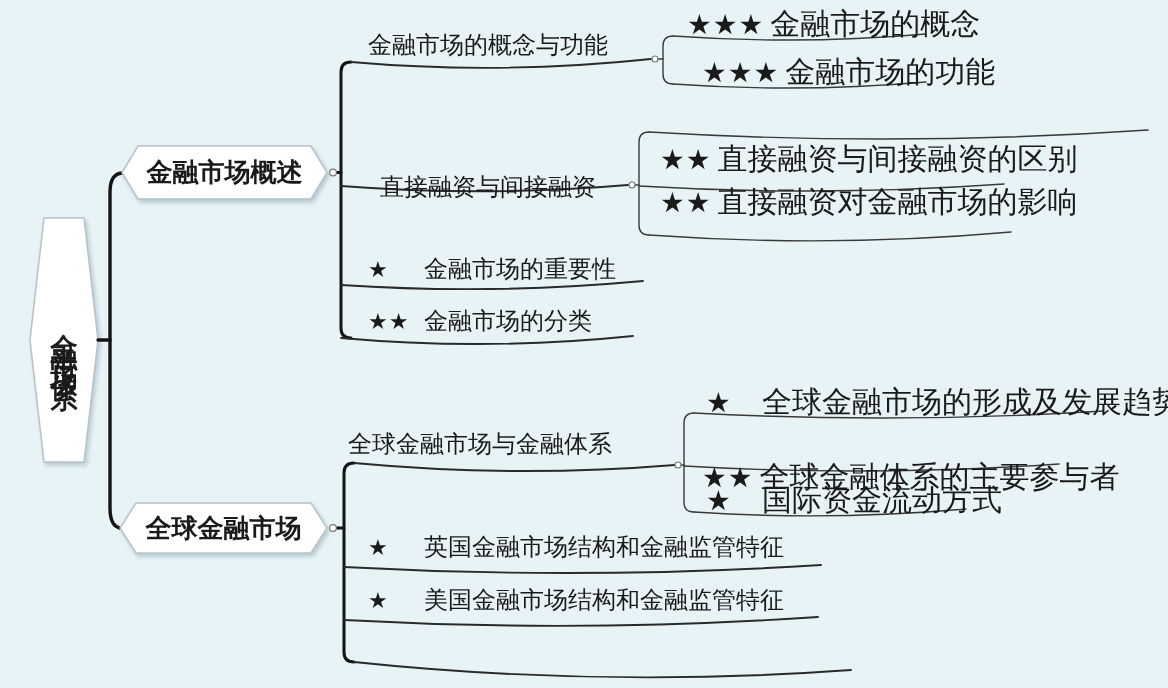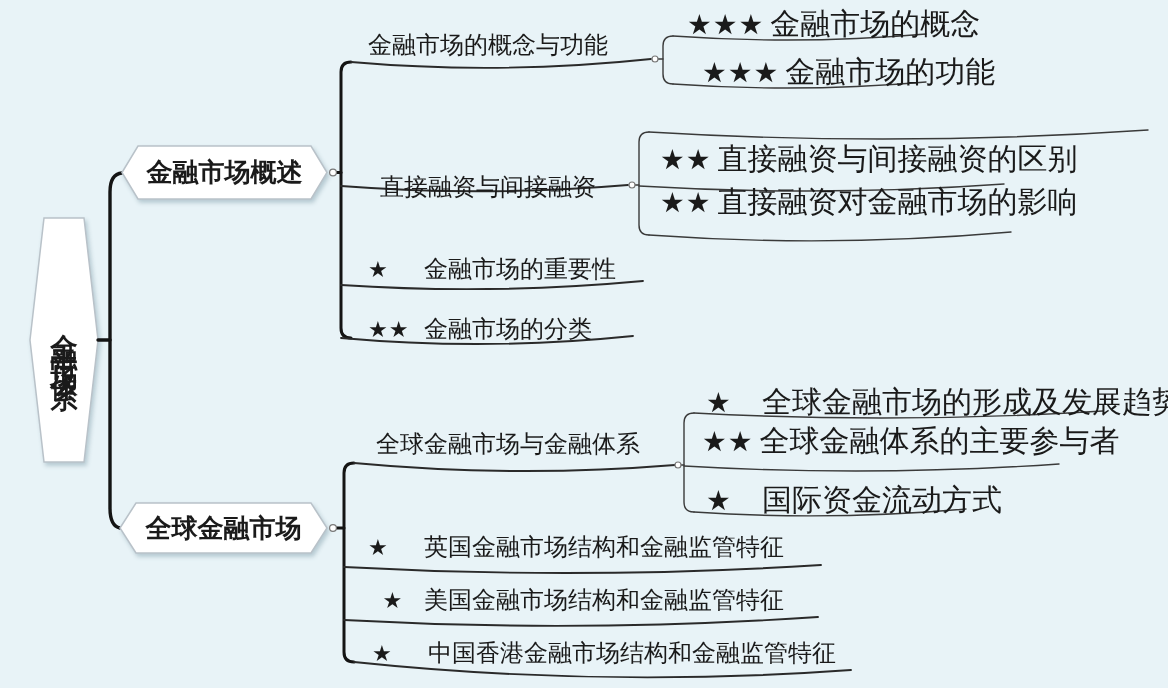--- a/index.html
+++ b/index.html
@@ -105,54 +105,51 @@
 
   <div class="topic l2" style="left:368px;top:31px;">
     <span>金融市场的概念与功能</span>
   </div>
   <div class="topic l2" style="left:380px;top:153px;margin-top:20px;">
     <span>直接融资与间接融资</span>
   </div>
   <div class="topic l2" style="left:368px;top:255px;">
     <span class="stars">★</span><span>金融市场的重要性</span>
   </div>
-  <div class="topic l2" style="left:368px;top:307px;margin-top:8px;">
+  <div class="topic l2" style="left:368px;top:307px;">
     <span class="stars">★★</span><span>金融市场的分类</span>
   </div>
 
   <div class="topic leaf" style="left:687px;top:7px;">
     <span class="stars">★★★</span><span>金融市场的概念</span>
   </div>
   <div class="topic leaf" style="left:702px;top:55px;">
     <span class="stars">★★★</span><span>金融市场的功能</span>
   </div>
 
   <div class="topic leaf" style="left:660px;top:142px;">
     <span class="stars">★★</span><span>直接融资与间接融资的区别</span>
   </div>
   <div class="topic leaf" style="left:660px;top:185px;">
     <span class="stars">★★</span><span>直接融资对金融市场的影响</span>
   </div>
 
-  <div class="topic l2" style="left:376px;top:430px;">
+  <div class="topic l2" style="left:348px;top:430px;">
     <span>全球金融市场与金融体系</span>
   </div>
   <div class="topic l2" style="left:368px;top:533px;">
     <span class="stars">★</span><span>英国金融市场结构和金融监管特征</span>
   </div>
-  <div class="topic l2" style="left:368px;top:586px;text-align:center;">
+  <div class="topic l2" style="left:368px;top:586px;">
     <span class="stars">★</span><span>美国金融市场结构和金融监管特征</span>
-  </div>
-  <div class="topic l2" style="left:372px;top:639px;">
-    <span class="stars">★</span><span>中国香港金融市场结构和金融监管特征</span>
   </div>
 
   <div class="topic leaf" style="left:706px;top:385px;">
     <span class="stars">★</span><span>全球金融市场的形成及发展趋势</span>
   </div>
-  <div class="topic leaf" style="left:702px;top:424px;text-align:right;">
+  <div class="topic leaf" style="left:702px;top:460px;text-align:right;">
     <span class="stars">★★</span><span>全球金融体系的主要参与者</span>
   </div>
   <div class="topic leaf" style="left:706px;top:483px;">
     <span class="stars">★</span><span>国际资金流动方式</span>
   </div>
 
 </div>
 
 </body></html>

